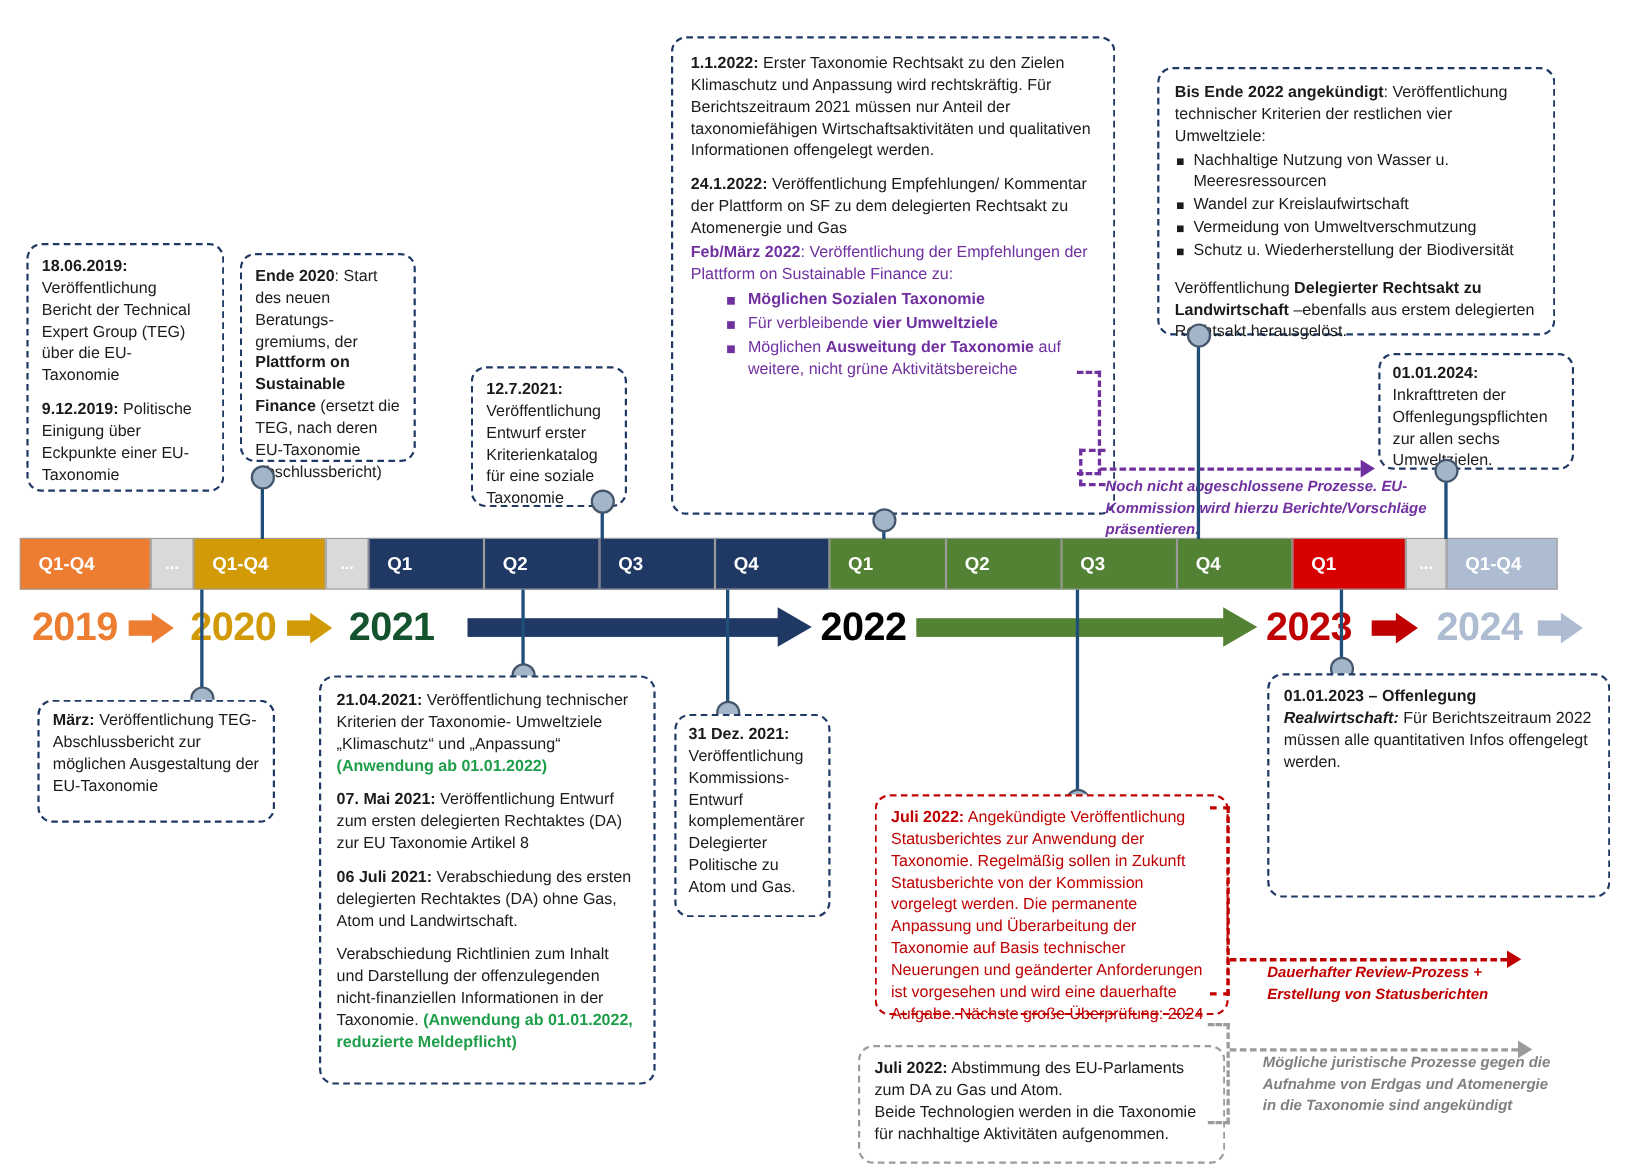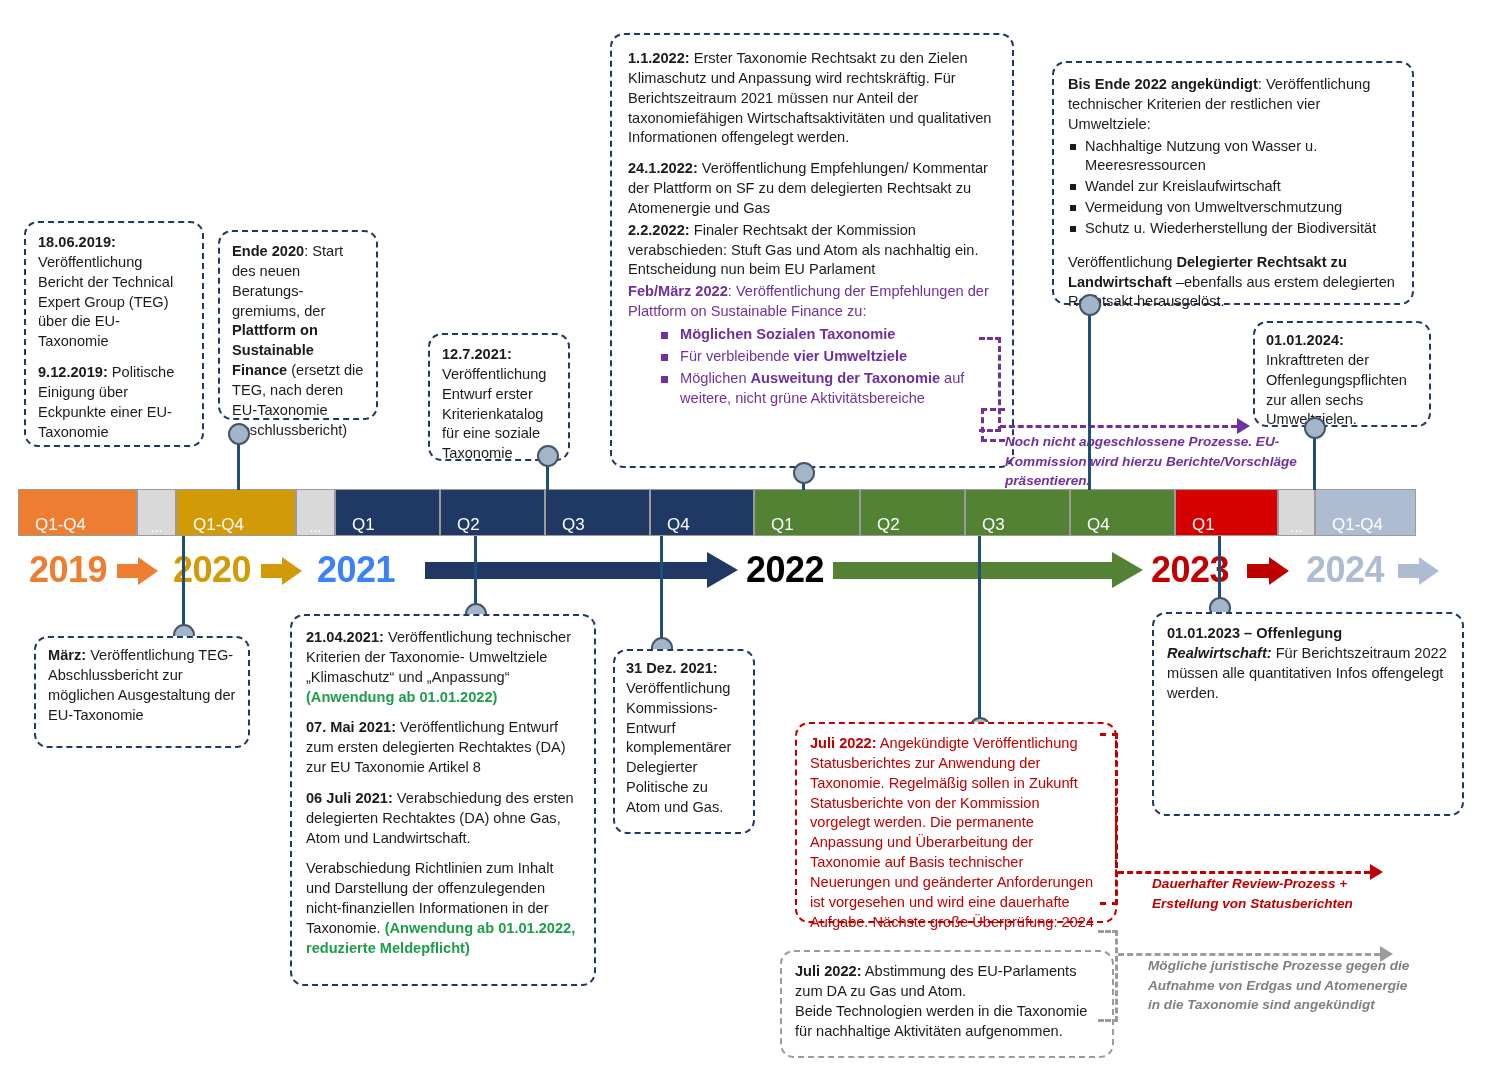--- a/index.html
+++ b/index.html
@@ -21,34 +21,34 @@
 
   ul.bul{margin:2px 0 0 0;padding:0;list-style:none;}
   ul.bul li{position:relative;padding-left:17px;margin:0 0 1px 0;}
   ul.bul li:before{content:"";position:absolute;left:2px;top:7px;width:6px;height:6px;background:#1b1b1b;}
   ul.pbul{margin:3px 0 0 0;padding:0;list-style:none;color:#7030A0;}
   ul.pbul li{position:relative;padding-left:52px;margin:0 0 2px 0;}
   ul.pbul li:before{content:"";position:absolute;left:33px;top:7px;width:7px;height:7px;background:#7030A0;}
 
   
   #bar{position:absolute;left:18px;top:489px;height:47px;width:1398px;display:flex;}
-  .seg{box-sizing:border-box;border:1px solid #9b9b9b;display:flex;align-items:flex-end;
-       color:#fff;font-weight:normal;font-size:17px;padding-left:16px;}
+  .seg{box-sizing:border-box;border:1px solid #9b9b9b;display:flex;align-items:center;
+       color:#fff;font-weight:bold;font-size:17px;padding-left:16px;}
   .seg.dots{padding-left:0;justify-content:center;color:#fff;font-size:15px;}
   .c-orange{background:#ED7D31;}
   .c-gold{background:#D19A06;}
   .c-navy{background:#1F3864;}
   .c-green{background:#548235;}
   .c-red{background:#D70000;}
   .c-gray{background:#D9D9D9;}
   .c-bluegray{background:#AEBCD2;}
 
   
   .yr{position:absolute;font-size:36px;font-weight:bold;letter-spacing:-.5px;}
-  .y2019{color:#ED7D31;} .y2020{color:#D19A06;} .y2021{color:#3b82f6;}
+  .y2019{color:#ED7D31;} .y2020{color:#D19A06;} .y2021{color:#14532d;}
   .y2022{color:#000000;} .y2023{color:#C00000;} .y2024{color:#AEBCD2;}
 
   
   .conn{position:absolute;background:#1F4E79;width:3px;}
   .pin{position:absolute;width:22px;height:22px;border-radius:50%;
        background:#A3B5C9;border:2px solid #44546A;box-sizing:border-box;}
 
   
   .dash{position:absolute;border-top:3px dashed;height:0;}
   .dhead{position:absolute;width:0;height:0;border-style:solid;border-width:8px 0 8px 13px;}
@@ -83,23 +83,20 @@
       <b>12.7.2021:</b><span> Veröffentlichung Entwurf erster Kriterienkatalog für eine soziale Taxonomie</span>
     </p>
   </div>
 
   <div class="box" style="left:610px;top:33px;width:404px;height:435px;padding:14px 16px;">
     <p>
       <b>1.1.2022:</b><span> Erster Taxonomie Rechtsakt zu den Zielen Klimaschutz und Anpassung wird rechtskräftig. Für Berichtszeitraum 2021 müssen nur Anteil der taxonomiefähigen Wirtschaftsaktivitäten und qualitativen Informationen offengelegt werden.</span>
     </p>
     <p>
       <b>24.1.2022:</b><span> Veröffentlichung Empfehlungen/ Kommentar der Plattform on SF zu dem delegierten Rechtsakt zu Atomenergie und Gas</span>
-    </p>
-    <p style="margin-top:2px;">
-      <b>2.2.2022:</b><span> Finaler Rechtsakt der Kommission verabschieden: Stuft Gas und Atom als nachhaltig ein. Entscheidung nun beim EU Parlament</span>
     </p>
     <p class="purple" style="margin-top:2px;">
       <b>Feb/März 2022</b><span>: Veröffentlichung der Empfehlungen der Plattform on Sustainable Finance zu:</span>
     </p>
     <ul class="pbul">
       <li><b>Möglichen Sozialen Taxonomie</b></li>
       <li><span>Für verbleibende </span><b>vier Umweltziele</b></li>
       <li><span>Möglichen </span><b>Ausweitung der Taxonomie</b><span> auf weitere, nicht grüne Aktivitätsbereiche</span></li>
     </ul>
   </div>

